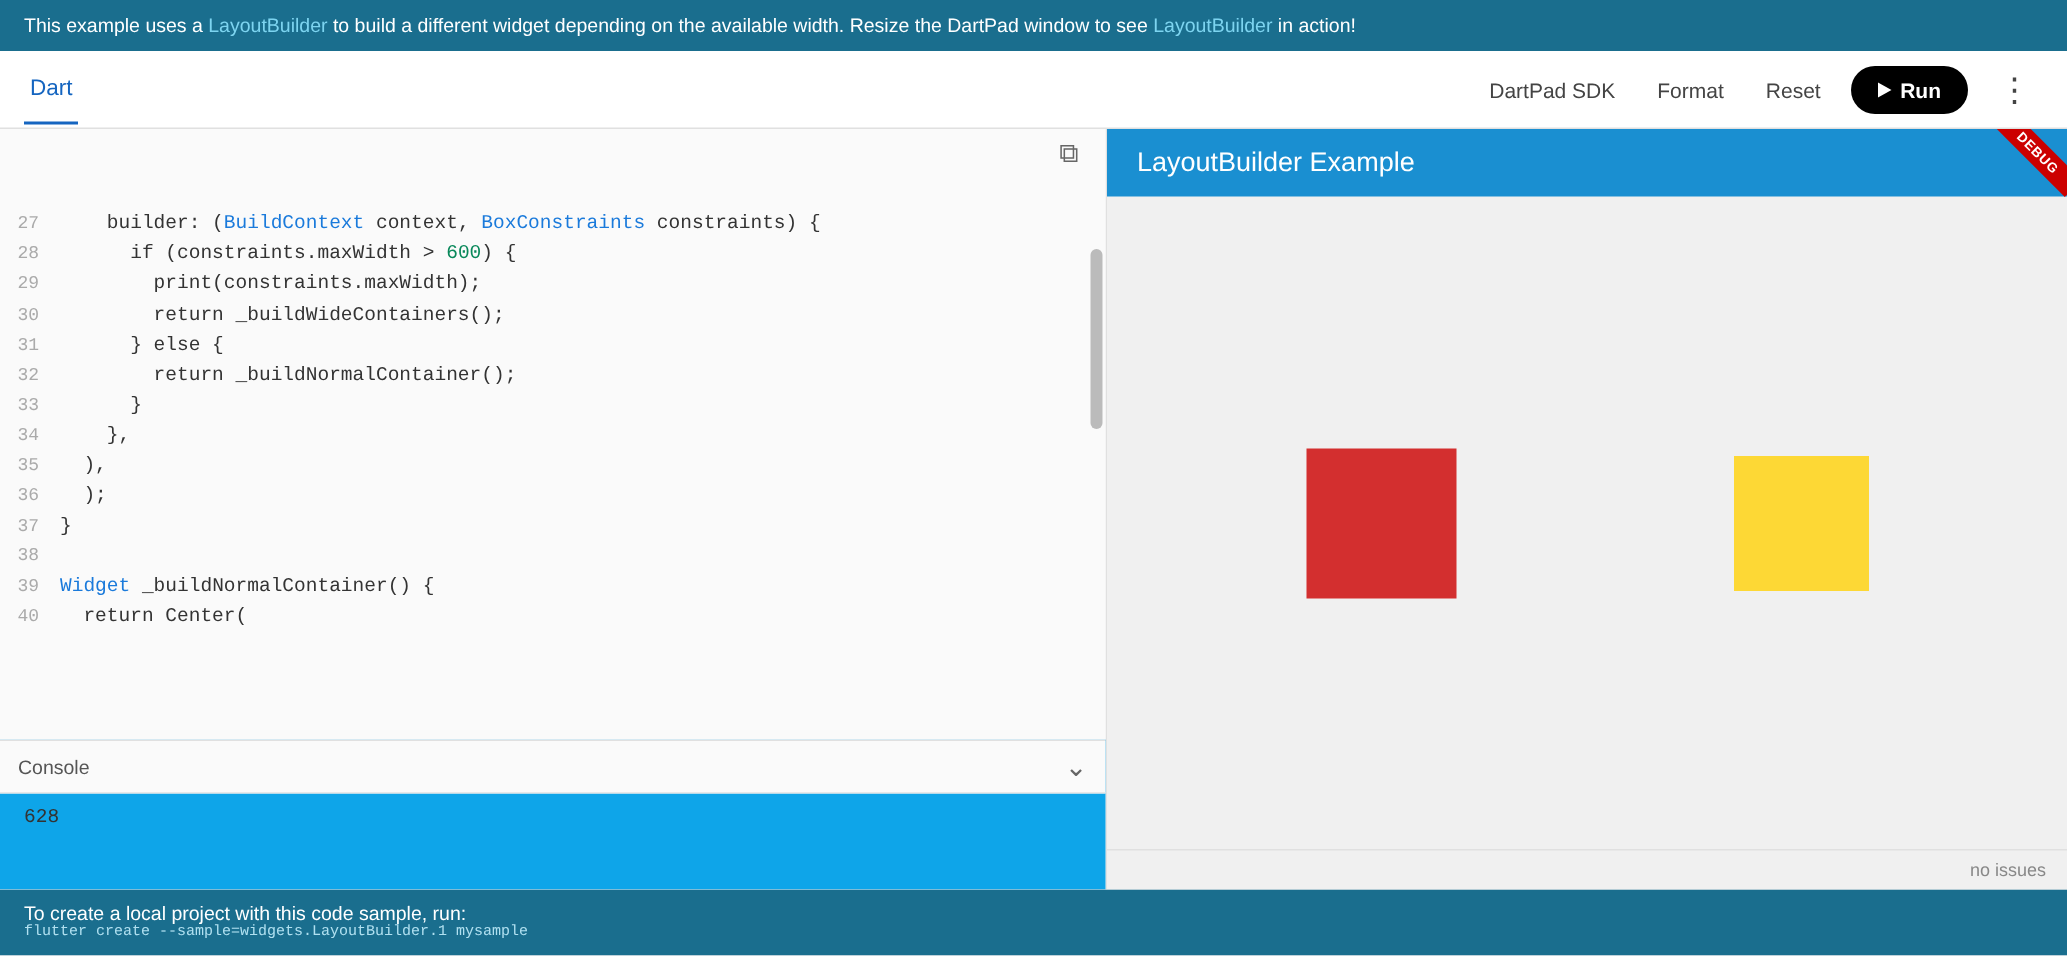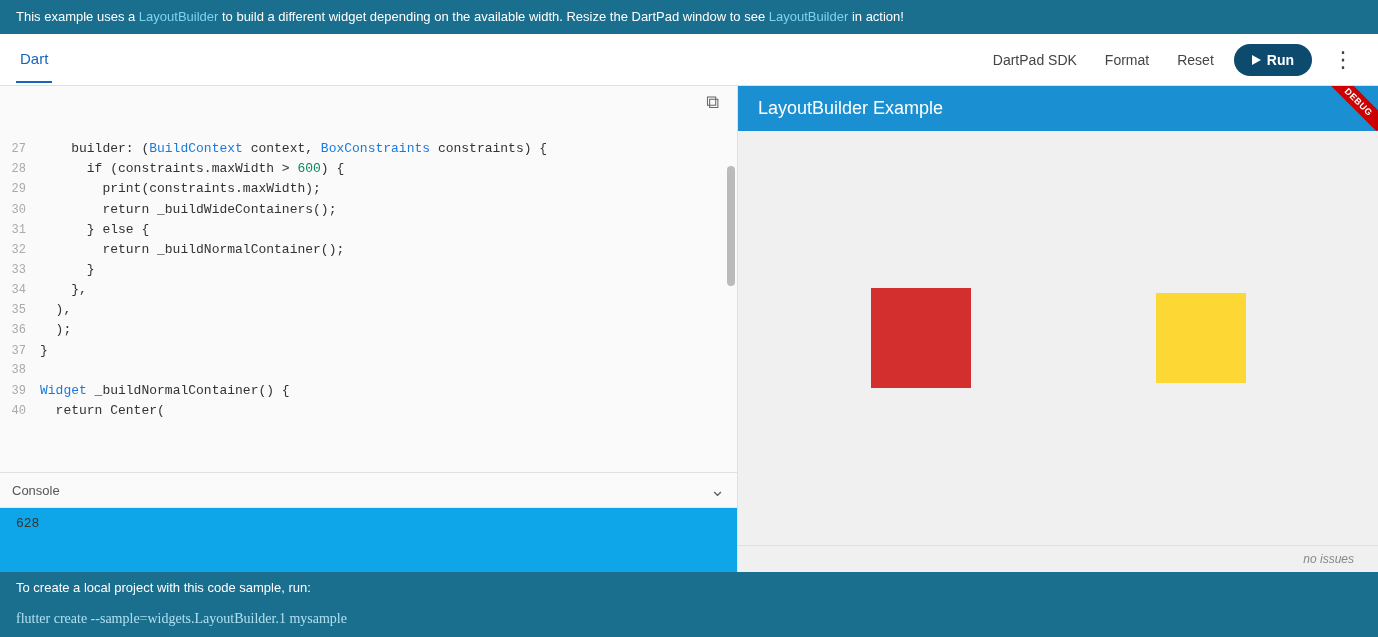--- a/index.html
+++ b/index.html
@@ -38,21 +38,21 @@
     .header-actions { display: flex; align-items: center; gap: 12px; }
     .header-btn {
       background: none;
       border: none;
       color: #444;
       font-size: 14px;
       cursor: pointer;
       padding: 6px 8px;
     }
     .run-btn {
-      background: #0c4a6e;
+      background: #000000;
       color: white;
       border: none;
       border-radius: 16px;
       padding: 8px 18px;
       font-size: 14px;
       font-weight: 600;
       cursor: pointer;
       display: flex;
       align-items: center;
       gap: 6px;
@@ -231,42 +231,41 @@
       width: 100px;
       height: 100px;
       background: #d32f2f;
     }
     .yellow-box {
       width: 90px;
       height: 90px;
       background: #fdd835;
     }
     .preview-footer {
-      padding: 6px 24px;
+      padding: 6px 14px;
       text-align: right;
       font-size: 12px;
       color: #888;
       background: #f0f0f0;
       border-top: 1px solid #e0e0e0;
-      font-style: italic;
     }
 
     
     .bottom-footer {
       background: #1a6e8e;
       color: white;
       padding: 8px 16px 10px;
       font-size: 13px;
       flex-shrink: 0;
     }
     .bottom-footer .cmd {
-      font-family: Liberation Serif, serif;
-      font-size: 14px;
+      font-family: Liberation Mono, monospace;
+      font-size: 10px;
       color: #b0e0f0;
-      margin-top: 16px;
+      margin-top: 0;
     }
   </style>
 </head>
 <body>
 
 <div class="top-banner">
   <span>
     <span>This example uses a </span><a>LayoutBuilder</a><span> to build a different widget depending on the available width. Resize the DartPad window to see </span><a>LayoutBuilder</a><span> in action!</span>
   </span>
 </div>

